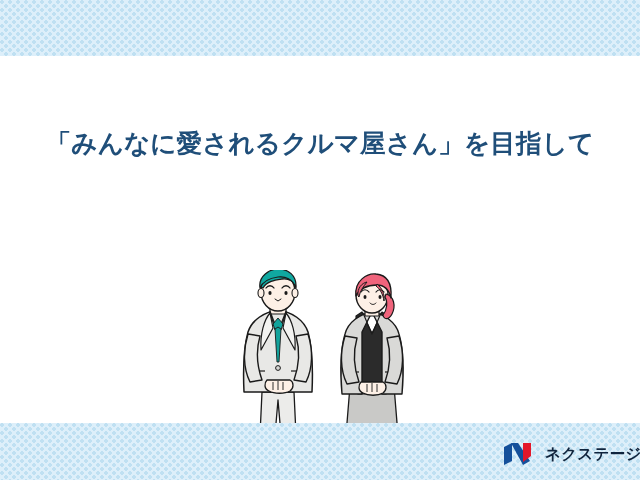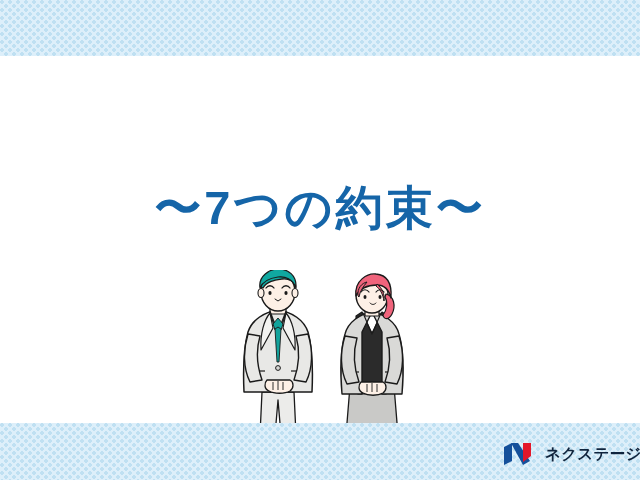--- a/index.html
+++ b/index.html
@@ -86,22 +86,22 @@
     white-space: nowrap;
   }
 </style>
 </head>
 <body>
 
 <div id="canvas">
 
   <div class="dot-band" id="band-top"></div>
 
-
-  <div class="headline-wrap" id="headline-line2">〜7つの約束〜</div>
+  <div class="headline-wrap" id="headline-line1">「みんなに愛されるクルマ屋さん」を目指して</div>
+
 
   <svg id="illustration" viewBox="0 0 180 165">
 
     <g>
 
       <path d="M22 122 L20 165 L35 165 L38 130 L41 165 L56 165 L54 122 Z" fill="#ececea" stroke="#1a1a1a" stroke-width="1.3" stroke-linejoin="round"></path>
 
       <path d="M38 40
                C 24 42 12 50 8 62
                C 4 76 3 100 4 122

